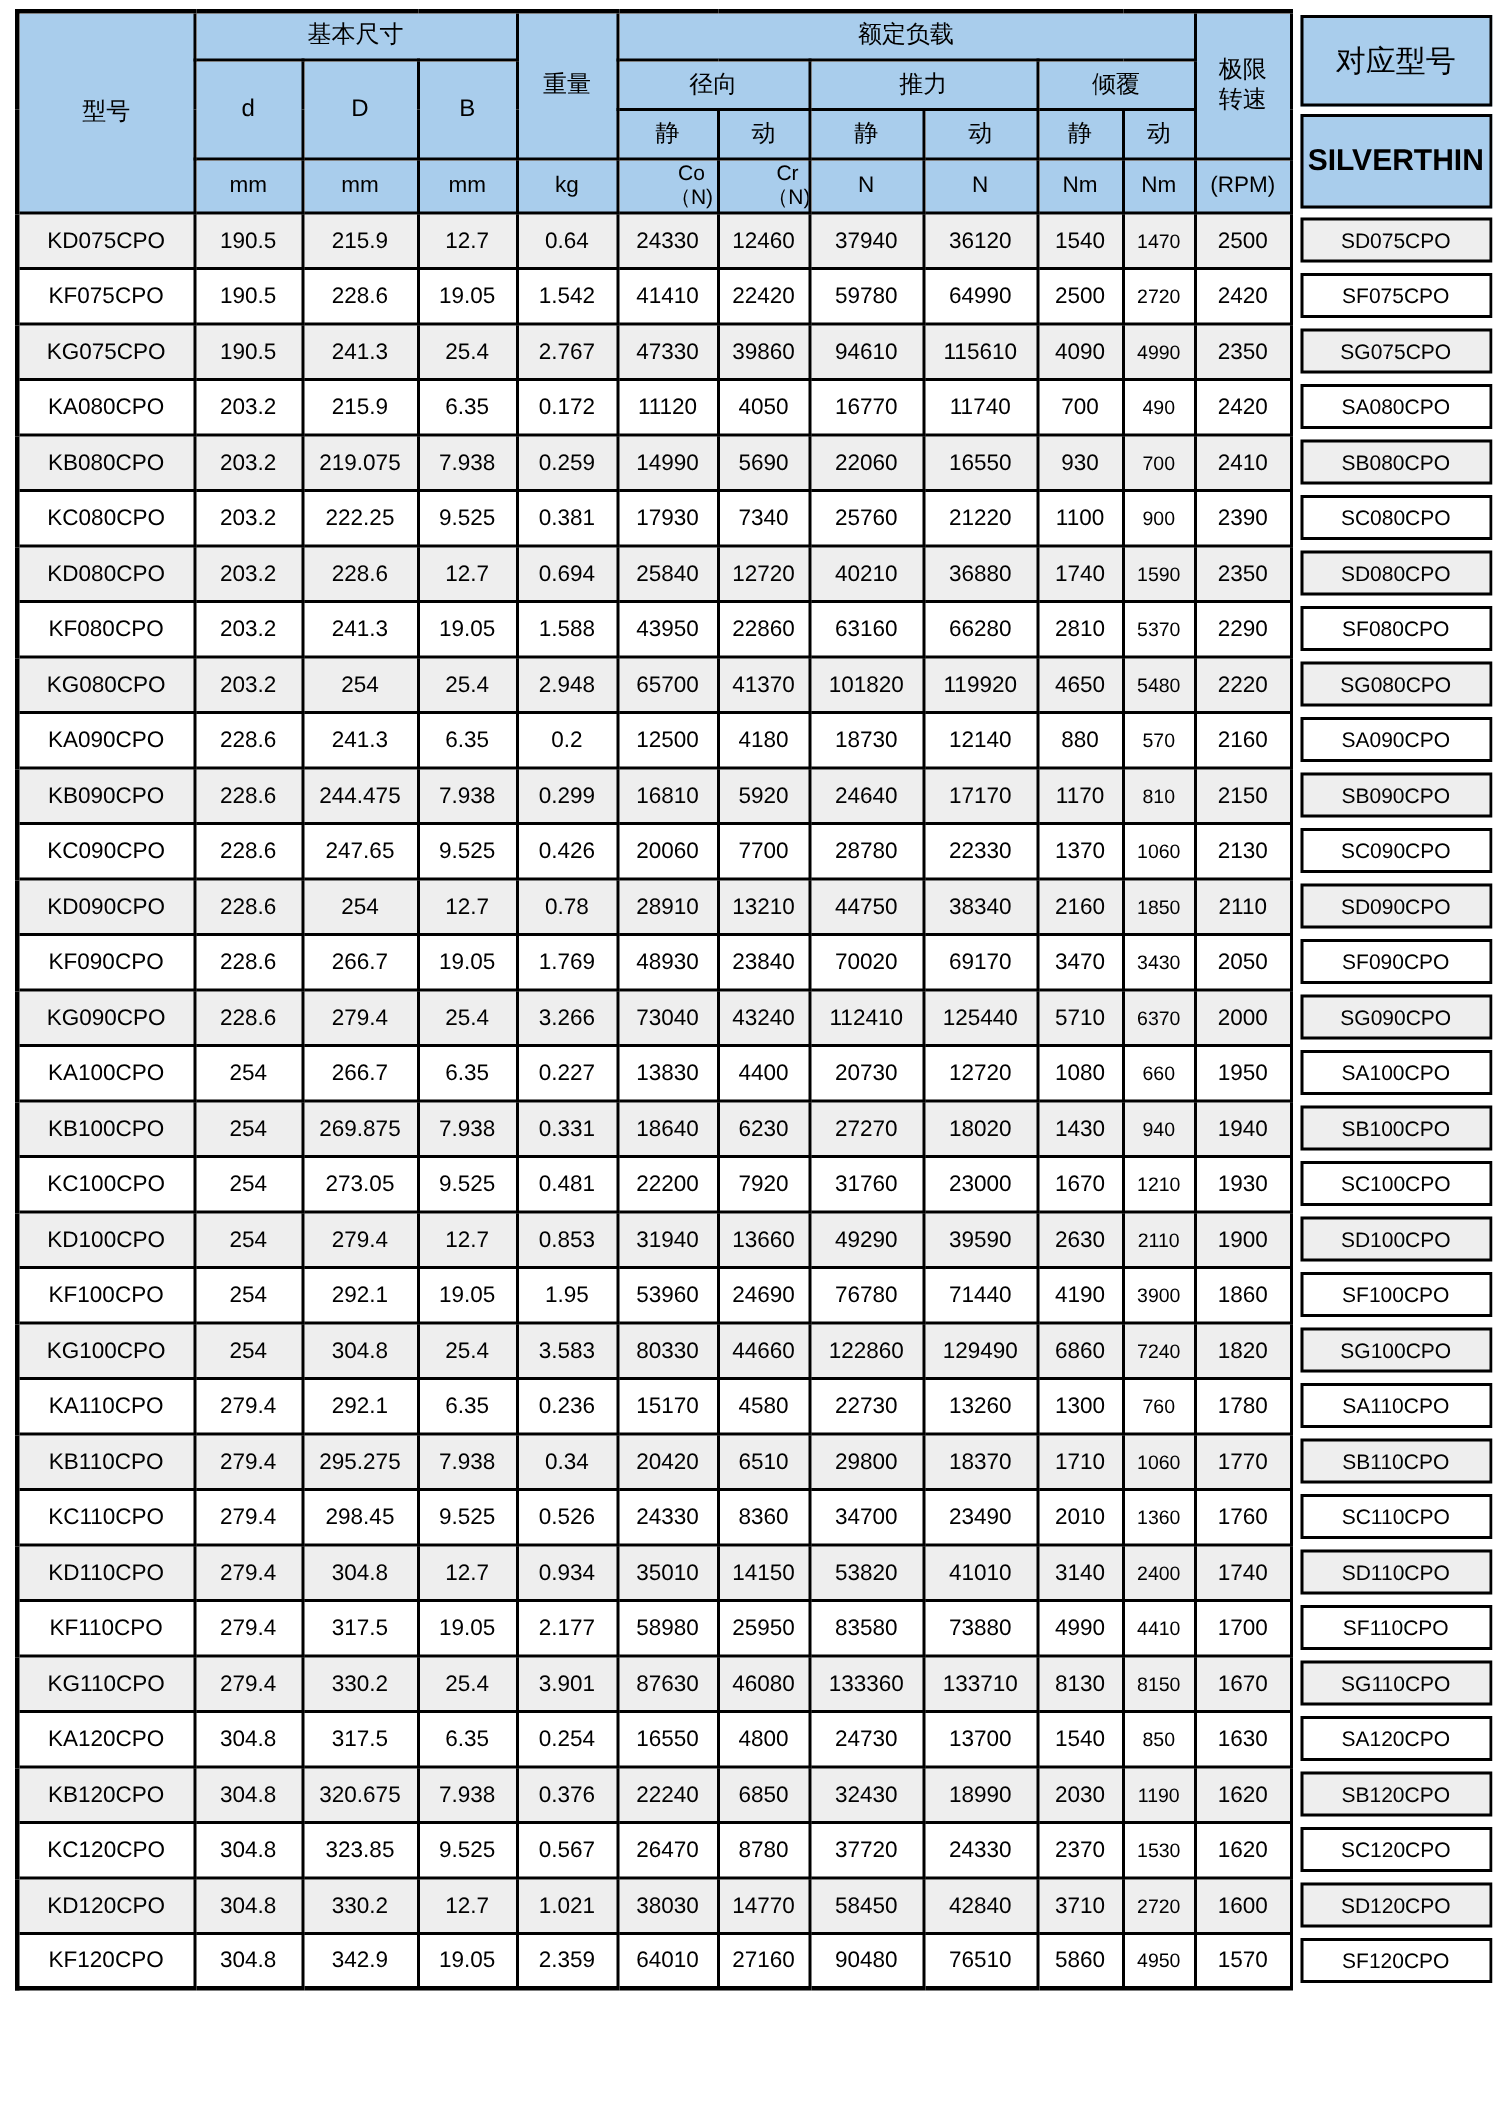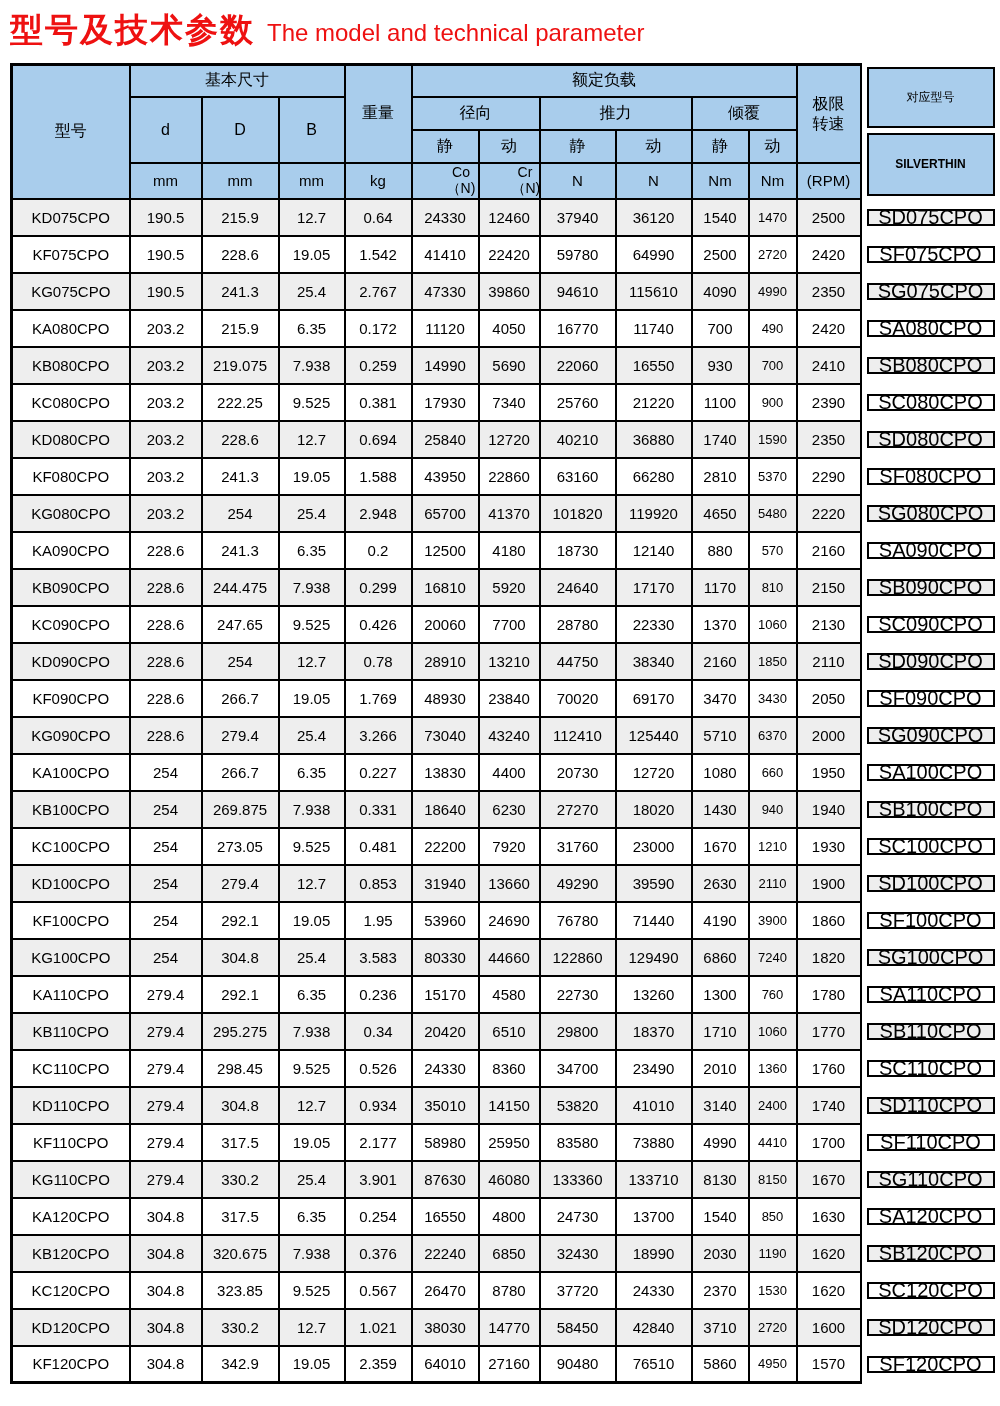--- a/index.html
+++ b/index.html
@@ -43,38 +43,34 @@
   
   .bt{border-top-width:3px;}
   .bl{border-left-width:3px;}
   tbody td:first-child{border-left-width:3px;}
   tbody tr:last-child td:not(.sv){border-bottom-width:3px;}
 
   
   th.sv, td.sv{border:none !important; background:#fff !important; padding:1px 0 1px 5px;}
   .svbox{
     border:2px solid var(--border);
-    height:17px; display:flex; align-items:center; justify-content:center;
-    font-size:20px; background:var(--row-bg);
+    height:30px; display:flex; align-items:center; justify-content:center;
+    font-size:14px; background:var(--row-bg);
   }
   tbody tr.alt .svbox{background:var(--row-alt);}
-  .svbox.hdr{background:var(--header-bg); font-size:12px;}
+  .svbox.hdr{background:var(--header-bg); font-size:20px;}
   .svbox.h1{height:61px;}
   .svbox.h2{height:63px;font-weight:bold;}
   .two-line{white-space:pre-line; line-height:1.25;}
 </style>
 </head>
 <body>
 
 <div class="page">
 
-  <div class="title-row">
-    <span class="title-zh">型号及技术参数</span>
-    <span class="title-en">The model and technical parameter</span>
-  </div>
 
   <table class="params">
     <colgroup>
       <col style="width:118px">
         <col style="width:72px">
         <col style="width:77px">
       <col style="width:66px">
         <col style="width:67px">
         <col style="width:67px">
       <col style="width:61px">

